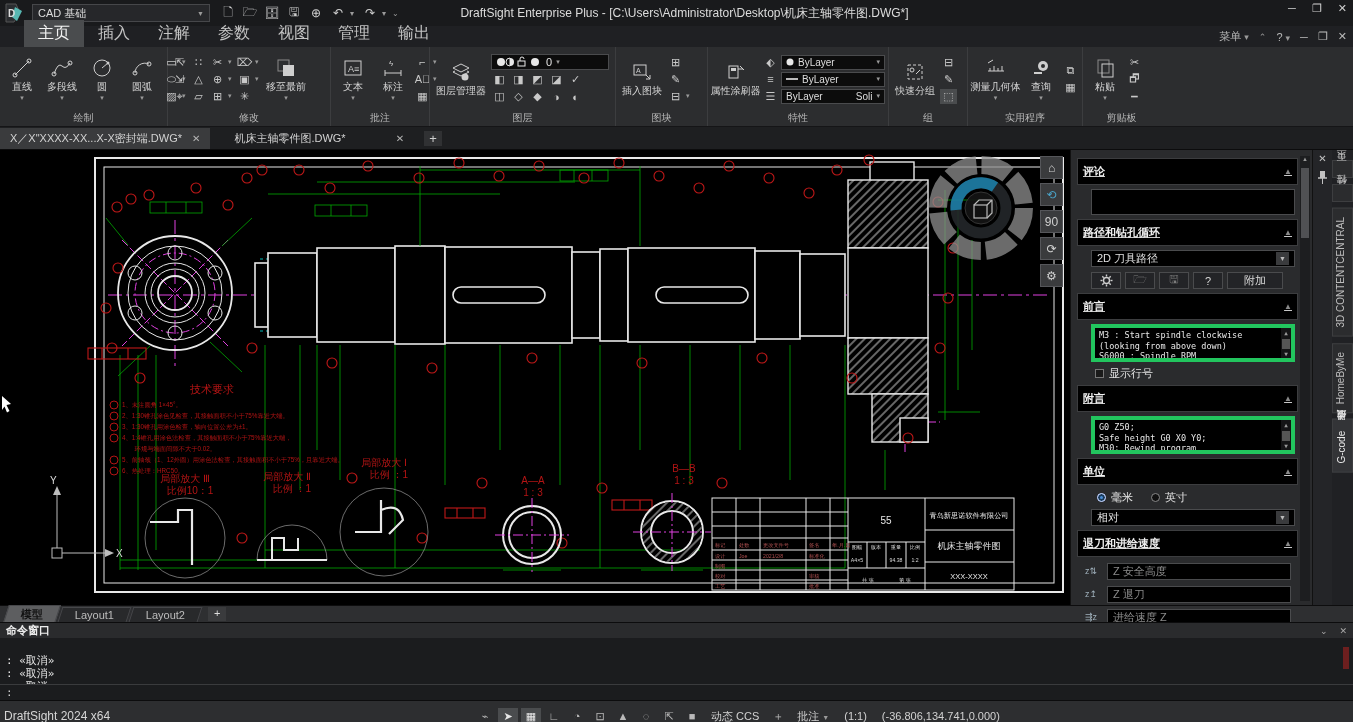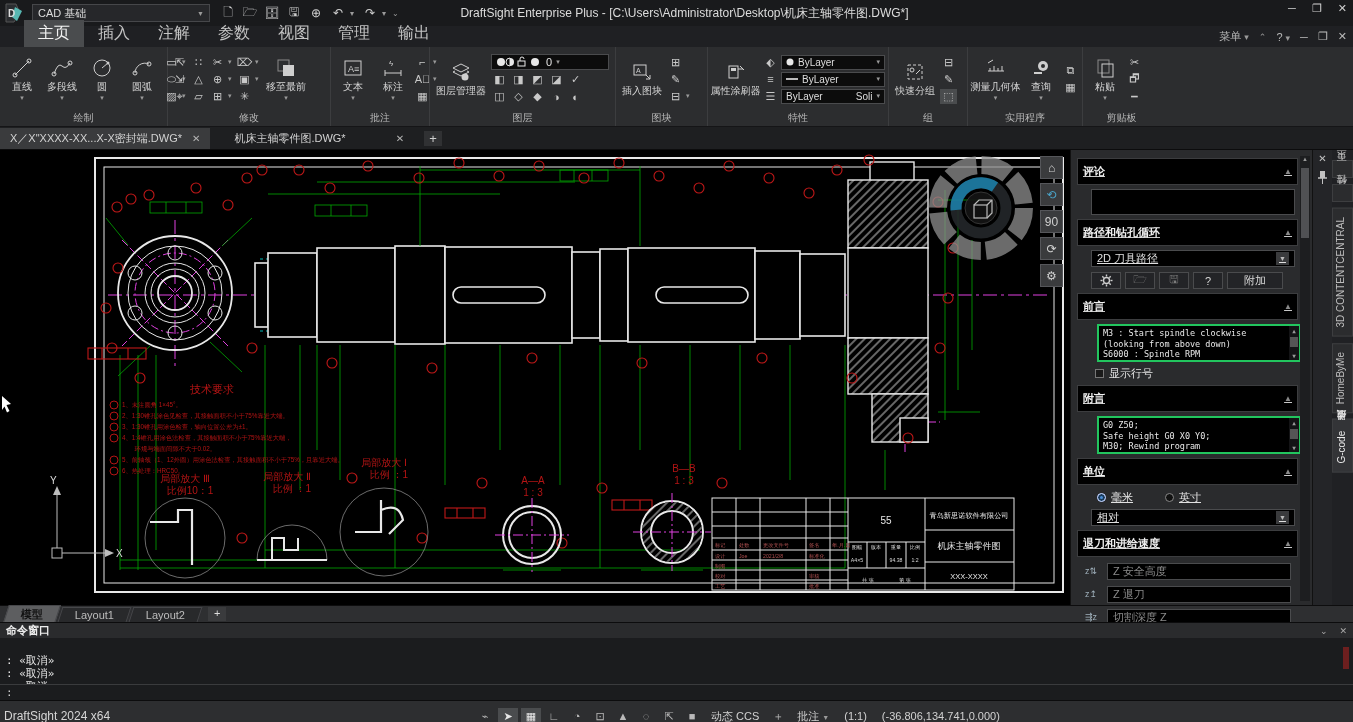--- a/index.html
+++ b/index.html
@@ -69,36 +69,36 @@
   .vbtn.blue { color:#4aa3c8; }
 
   
   .rpanel { width:242px; background:#2a2b2d; border-left:1px solid #111; position:relative; padding:4px 14px 0 6px; }
   .hdr { height:27px; background:#000; border:1px solid #3c3d3f; display:flex; align-items:center;
     padding:0 5px; margin-top:4px;text-decoration:underline; }
   .hdr .ht { flex:1; color:#f0f0f0; font-weight:bold; font-size:11px; }
   .hdr .col { color:#8a8a8a; font-size:8px; }
   .blackbox { background:#000; border:1px solid #4a4b4d; }
   .combo { height:17px; background:#000; border:1px solid #4a4b4d; display:flex; align-items:center;
-    padding:0 5px; color:#e0e0e0; margin:4px 0 0 14px; width:204px;text-decoration:underline; }
+    padding:0 5px; color:#e0e0e0; margin:4px 0 0 14px; width:204px; }
   .combo .cv { flex:1; }
   .combo .db { width:13px; height:13px; background:#3a3b3d; color:#bbb; font-size:7px; text-align:center; line-height:13px; }
   .btnrow { display:flex; gap:4px; margin:5px 0 2px 14px; }
   .pbtn { height:17px; min-width:30px; background:#232427; border:1px solid #4a4b4d; color:#d8d8d8;
     display:flex; align-items:center; justify-content:center; font-size:11px; padding:0 6px; }
   .pbtn.dim { color:#7c7c7c; }
-  .codebox { position:relative; margin:4px 0 0 20px; width:204px; height:38px; background:#000;
-    border:2px solid #22c55e; font-family:"DejaVu Sans Mono",monospace; font-size:8.5px;
+  .codebox { position:relative; margin:4px 0 0 14px; width:204px; height:38px; background:#000;
+    border:4px solid #22c55e; font-family:"DejaVu Sans Mono",monospace; font-size:8.5px;
     color:#e8e8e8; padding:2px 12px 2px 4px; line-height:10.5px; white-space:nowrap; overflow:hidden; }
   .codebox .sb { position:absolute; right:0; top:0; bottom:0; width:10px; background:#141416; }
   .codebox .sb .a { position:absolute; left:0; width:10px; height:9px; color:#9a9a9a; font-size:6px; text-align:center; }
   .codebox .sb .thumb { position:absolute; left:1px; top:11px; width:8px; height:10px; background:#555; }
   .chk { display:flex; align-items:center; gap:5px; margin:4px 0 0 18px; color:#e2e2e2; }
   .chk .box { width:9px; height:9px; background:#1a1a1a; border:1px solid #777; }
-  .radios { display:flex; gap:32px; margin:5px 0 0 20px; color:#e2e2e2;text-decoration:underline; }
+  .radios { display:flex; gap:18px; margin:5px 0 0 20px; color:#e2e2e2; }
   .radio { display:flex; align-items:center; gap:5px; }
   .rdot { width:9px; height:9px; border-radius:50%; border:1px solid #888; background:#111; }
   .rdot.on { background:#4a90d9; border-color:#cfd8ff; box-shadow:inset 0 0 0 2px #1a3a5a; }
   .feedrow { display:flex; align-items:center; gap:6px; margin:6px 0 0 4px; }
   .ficon { width:20px; color:#9fb0bb; font-size:9px; text-align:center; line-height:9px; }
   .finput { width:184px; height:17px; background:#000; border:1px solid #4a4b4d; color:#8b8b8b;
     display:flex; align-items:center; padding:0 5px; }
   .vpbox { margin:4px 0 0 0; width:214px; height:22px; background:#000; border:1px solid #4a4b4d; position:relative; }
   .vpbox .db { position:absolute; right:-12px; bottom:0; color:#9a9a9a; font-size:8px; }
   .rp-scroll { position:absolute; right:2px; top:6px; bottom:4px; width:10px; background:#1d1e20; }
@@ -950,21 +950,21 @@
       <div class="feedrow">
         <span class="ficon">z⇅</span>
         <span class="finput">Z 安全高度</span>
       </div>
       <div class="feedrow">
         <span class="ficon">z↥</span>
         <span class="finput">Z 退刀</span>
       </div>
       <div class="feedrow">
         <span class="ficon">⇶z</span>
-        <span class="finput">切割深度 Z</span>
+        <span class="finput">进给速度 Z</span>
       </div>
       <div class="feedrow">
         <span class="ficon">⇶xy</span>
         <span class="finput">进给速度 XY</span>
       </div>
       <div class="feedrow">
         <span class="ficon">⊔↧</span>
         <span class="finput">切割深度</span>
       </div>
 

